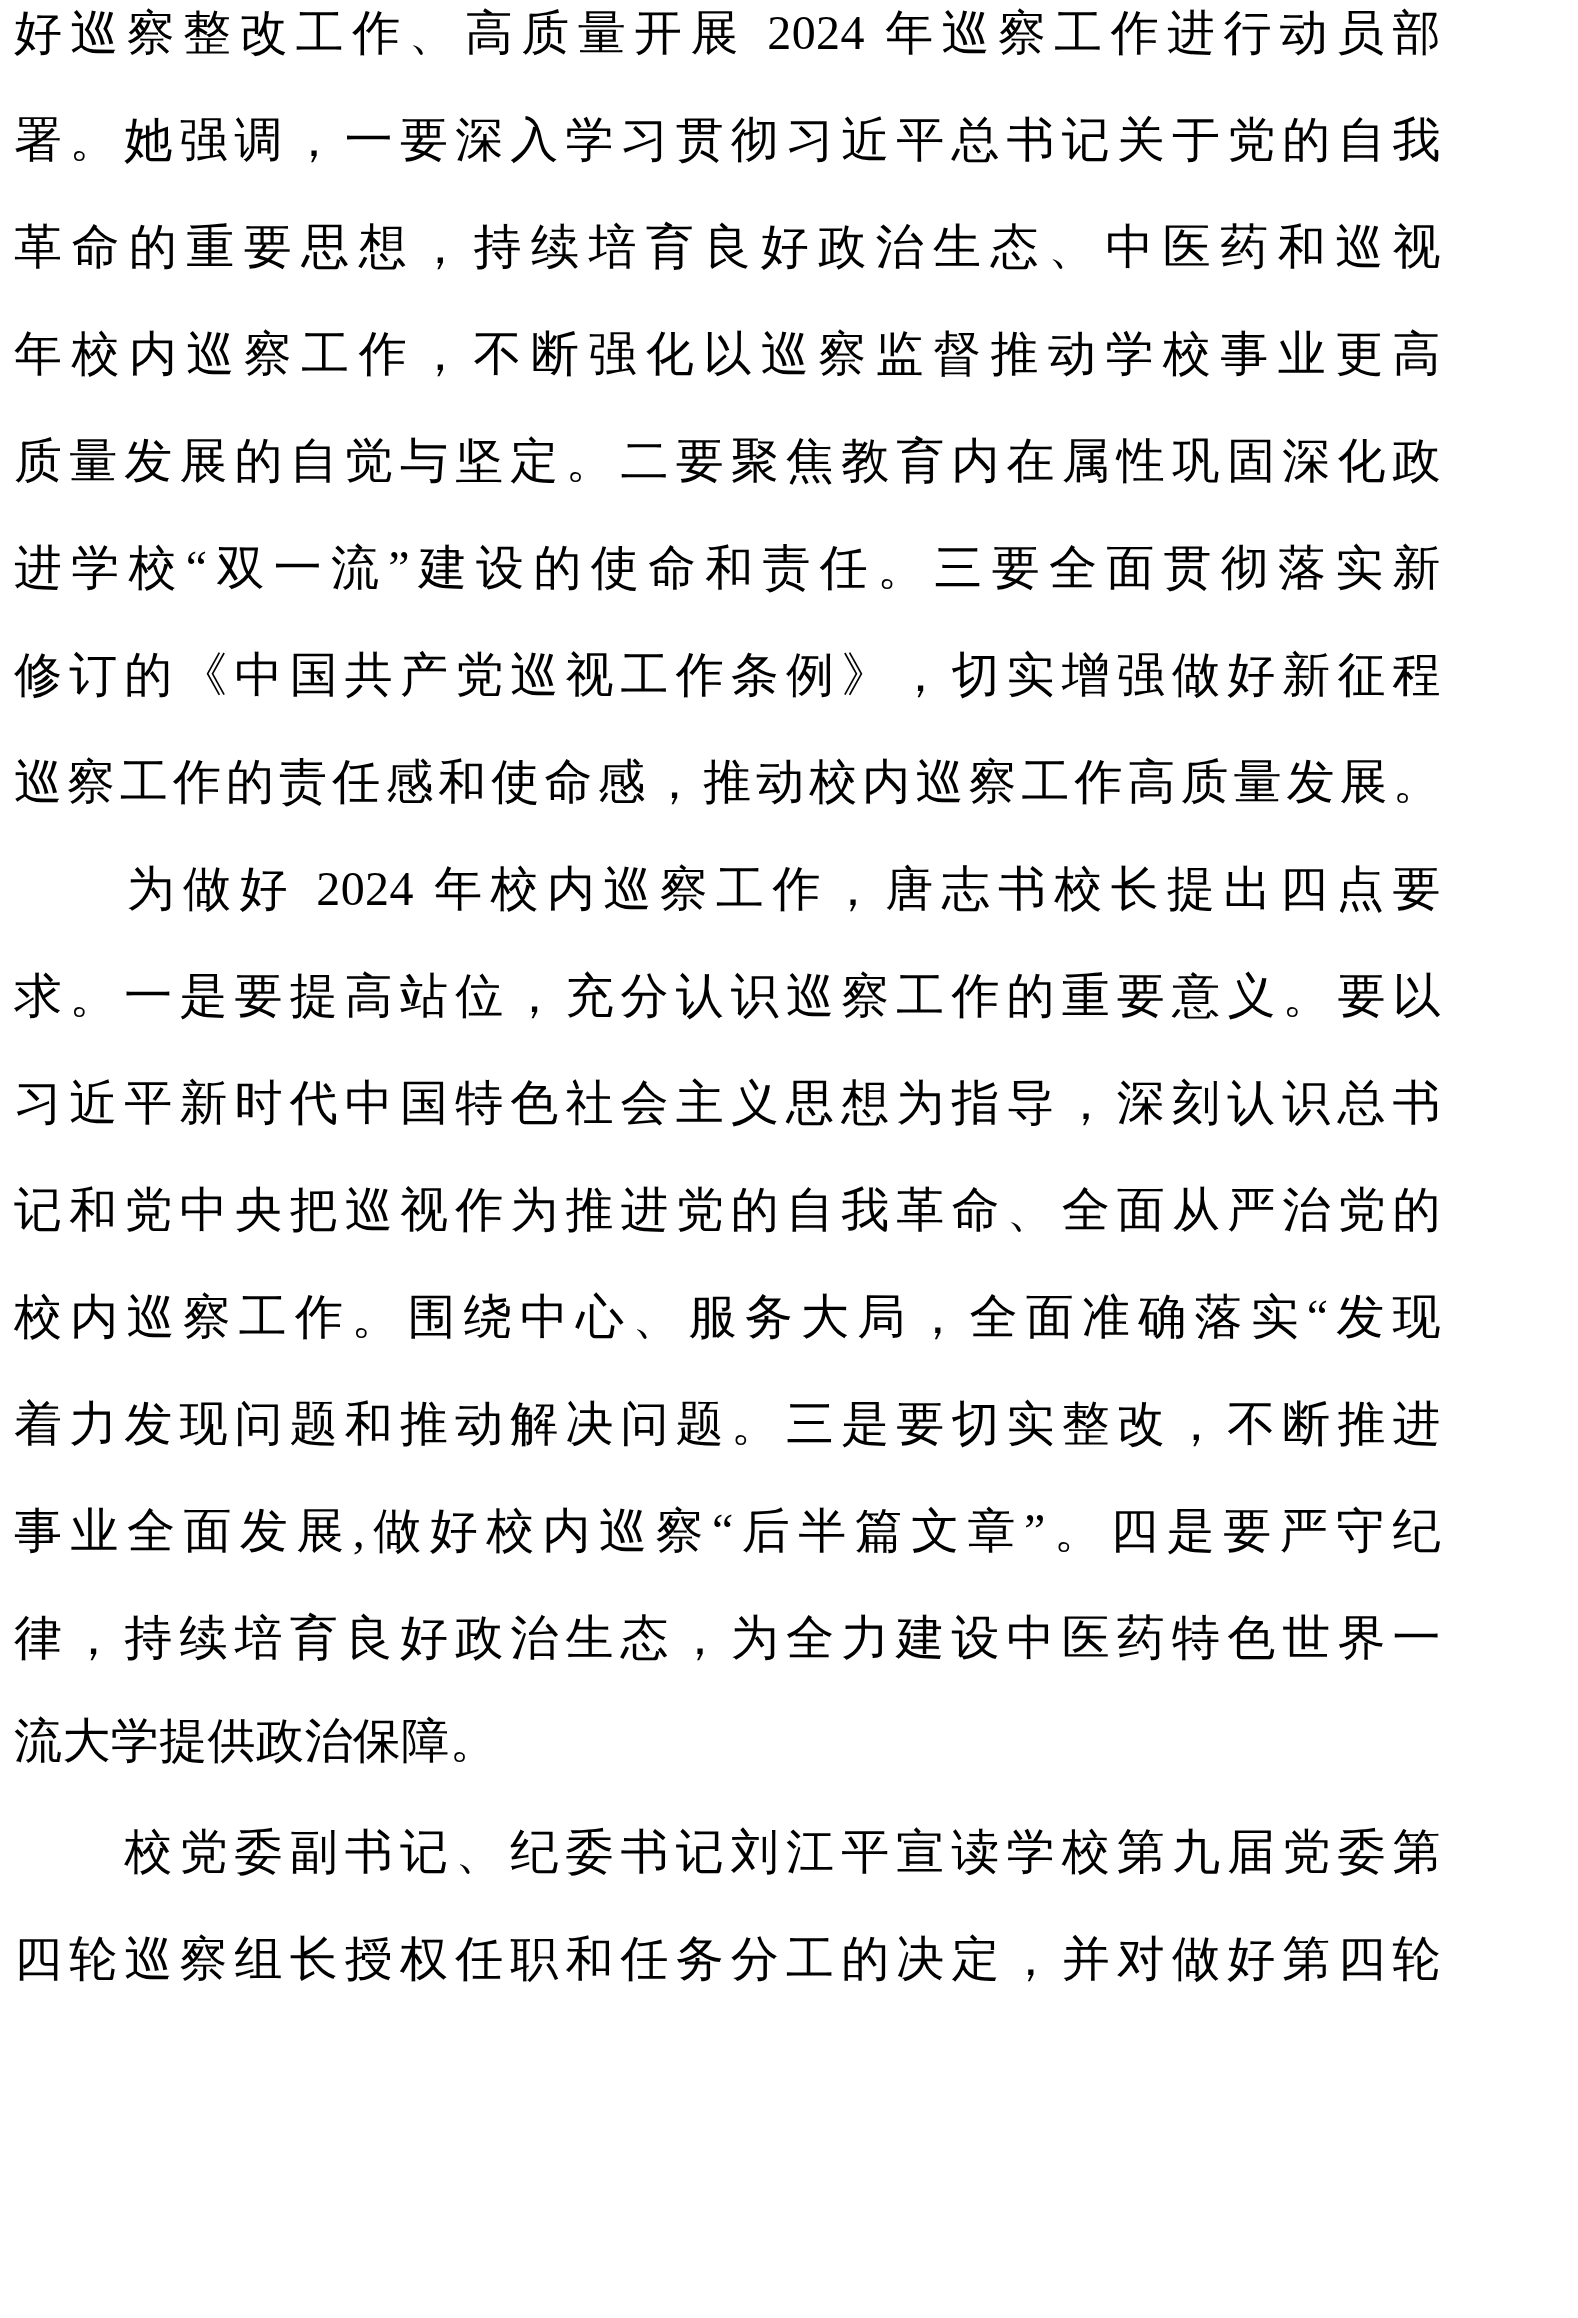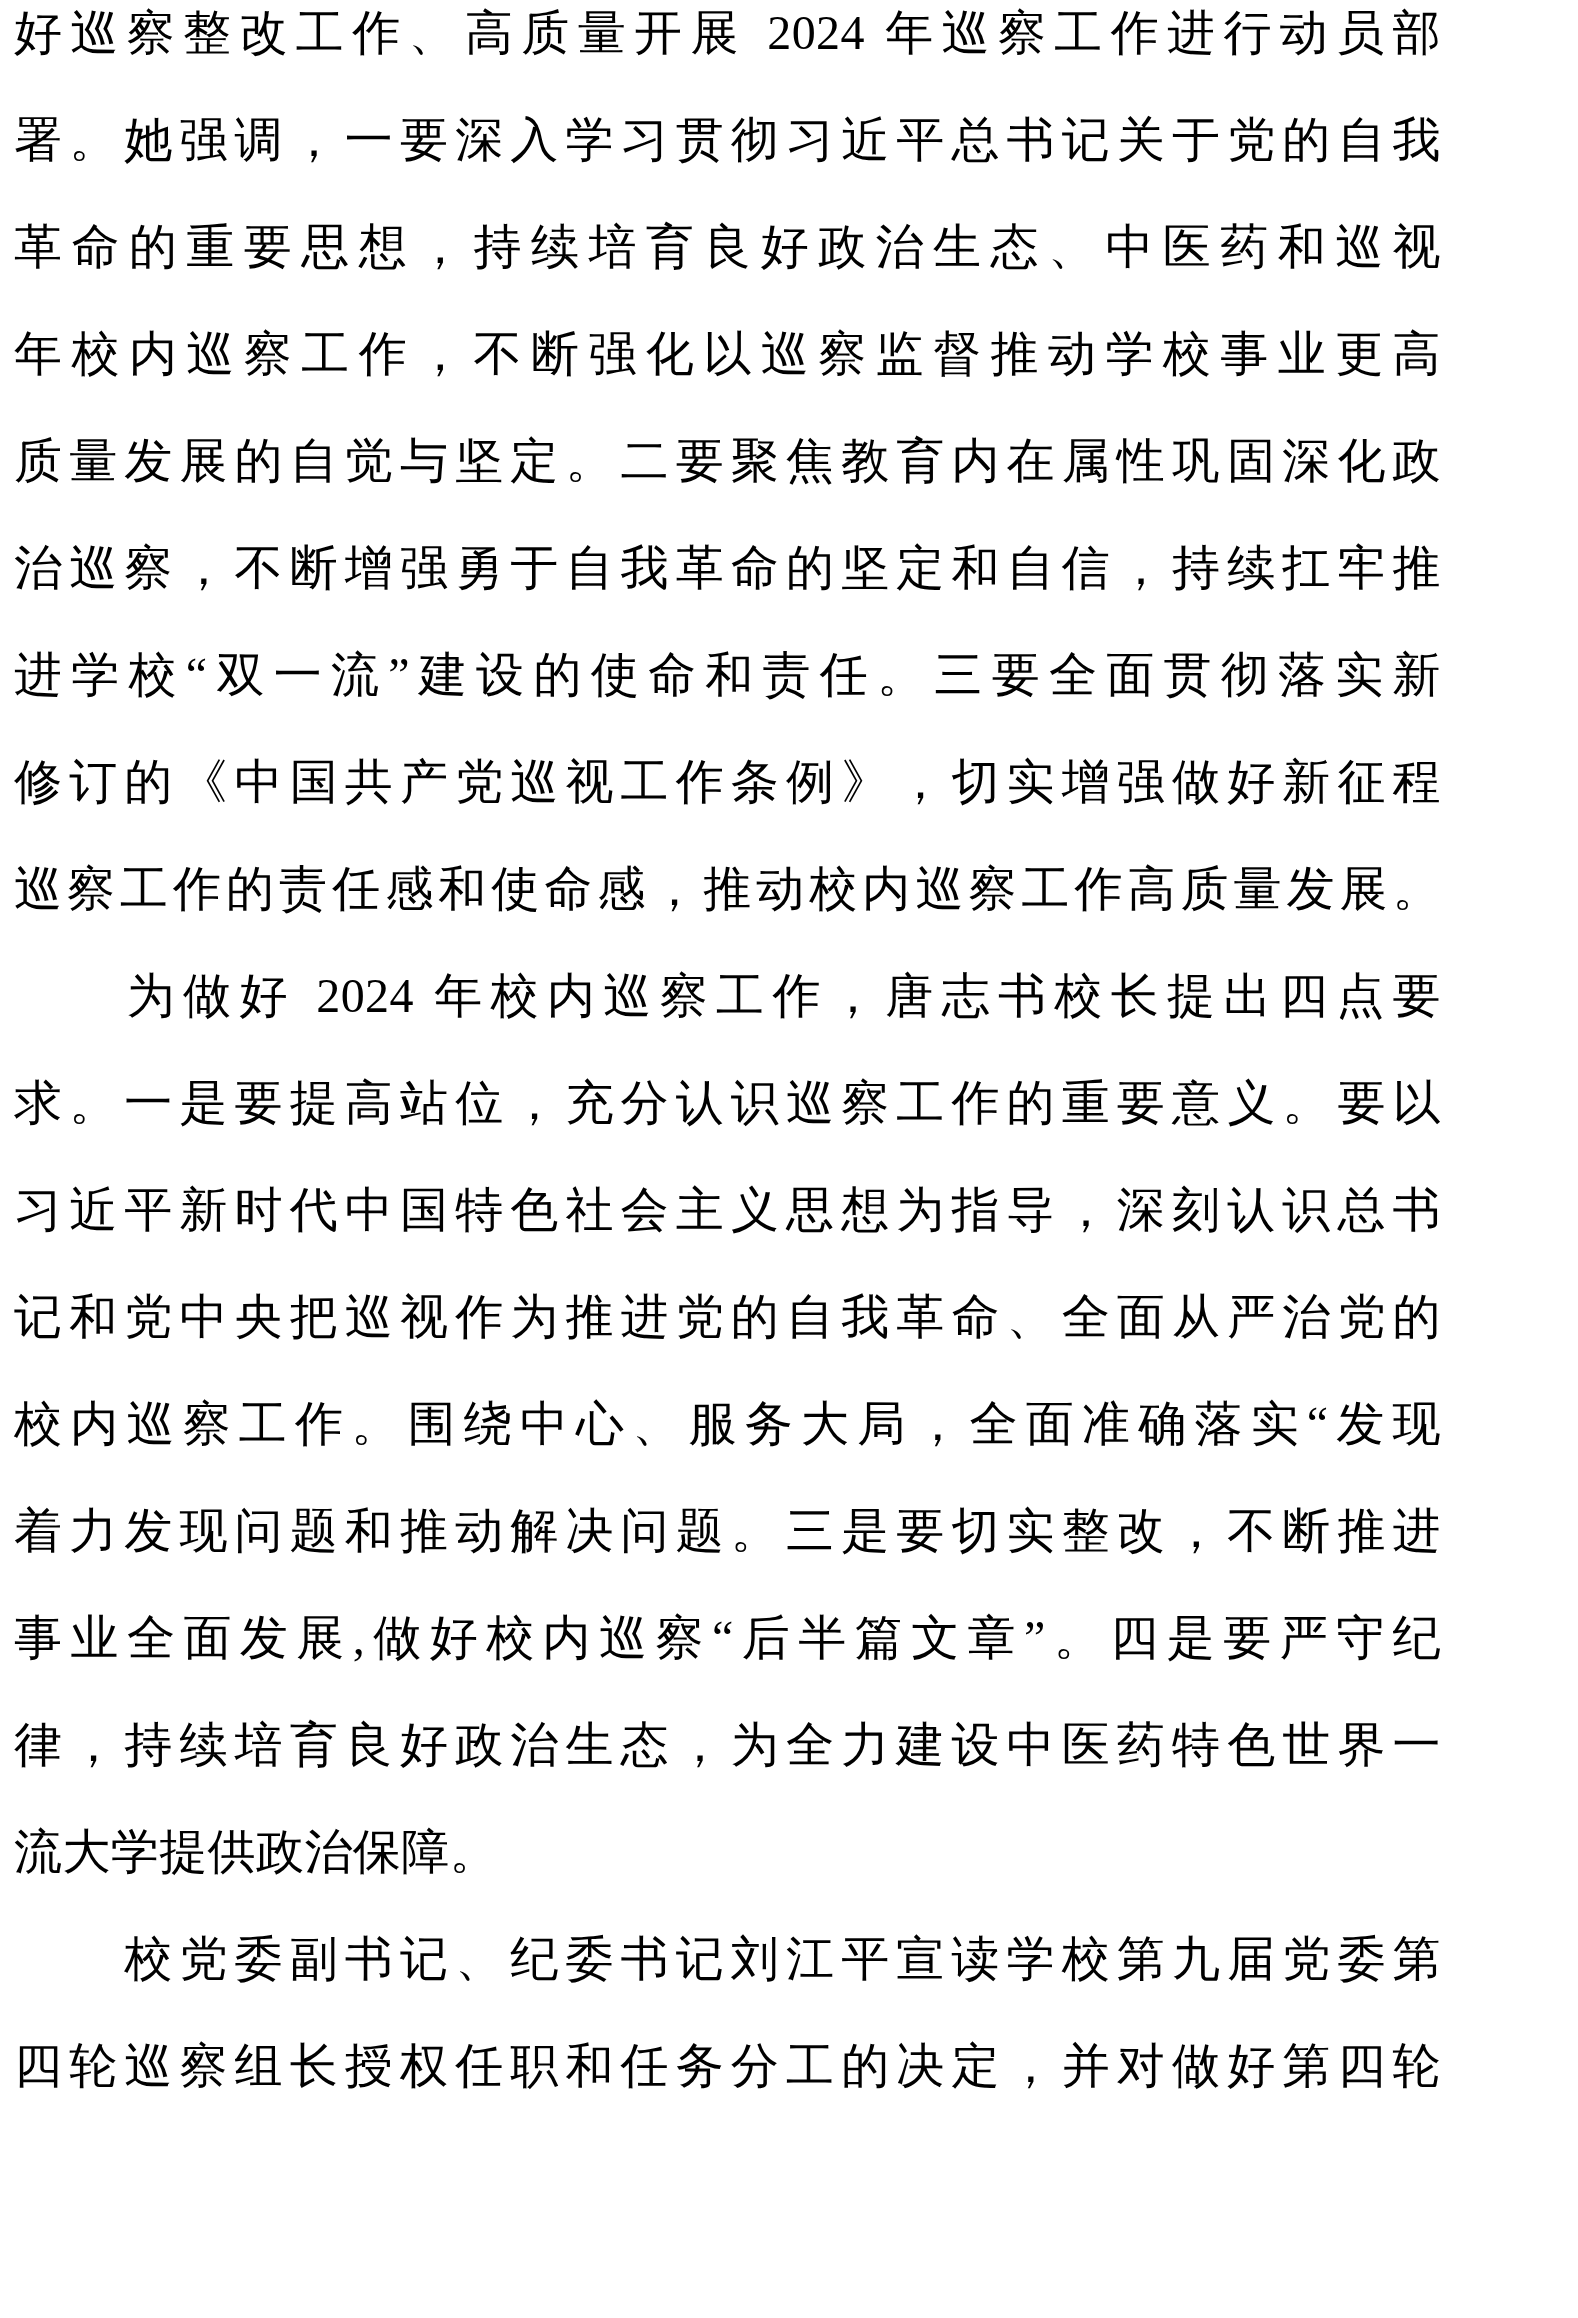--- a/index.html
+++ b/index.html
@@ -25,32 +25,32 @@
     line-height: 107px;
     white-space: nowrap;
     text-align: justify;
     text-align-last: justify;
     text-justify: inter-character;
     letter-spacing: 0.4px;
   }
   .line.para-end {
     text-align: left;
     text-align-last: left;
+    font-family: Liberation Mono, monospace;
   }
 </style>
 </head>
 <body>
 
 <div class="page">
   <div class="line">好巡察整改工作、高质量开展 2024 年巡察工作进行动员部</div>
   <div class="line">署。她强调，一要深入学习贯彻习近平总书记关于党的自我</div>
   <div class="line">革命的重要思想，持续培育良好政治生态、中医药和巡视</div>
   <div class="line">年校内巡察工作，不断强化以巡察监督推动学校事业更高</div>
   <div class="line">质量发展的自觉与坚定。二要聚焦教育内在属性巩固深化政</div>
-  <div class="line">治巡察，不断增强勇于自我革命的坚定和自信，持续扛牢推</div>
   <div class="line">进学校“双一流”建设的使命和责任。三要全面贯彻落实新</div>
   <div class="line">修订的《中国共产党巡视工作条例》，切实增强做好新征程</div>
   <div class="line">巡察工作的责任感和使命感，推动校内巡察工作高质量发展。</div>
   <div class="line">　　为做好 2024 年校内巡察工作，唐志书校长提出四点要</div>
   <div class="line">求。一是要提高站位，充分认识巡察工作的重要意义。要以</div>
   <div class="line">习近平新时代中国特色社会主义思想为指导，深刻认识总书</div>
   <div class="line">记和党中央把巡视作为推进党的自我革命、全面从严治党的</div>
   <div class="line">校内巡察工作。围绕中心、服务大局，全面准确落实“发现</div>
   <div class="line">着力发现问题和推动解决问题。三是要切实整改，不断推进</div>
   <div class="line">事业全面发展,做好校内巡察“后半篇文章”。四是要严守纪</div>

